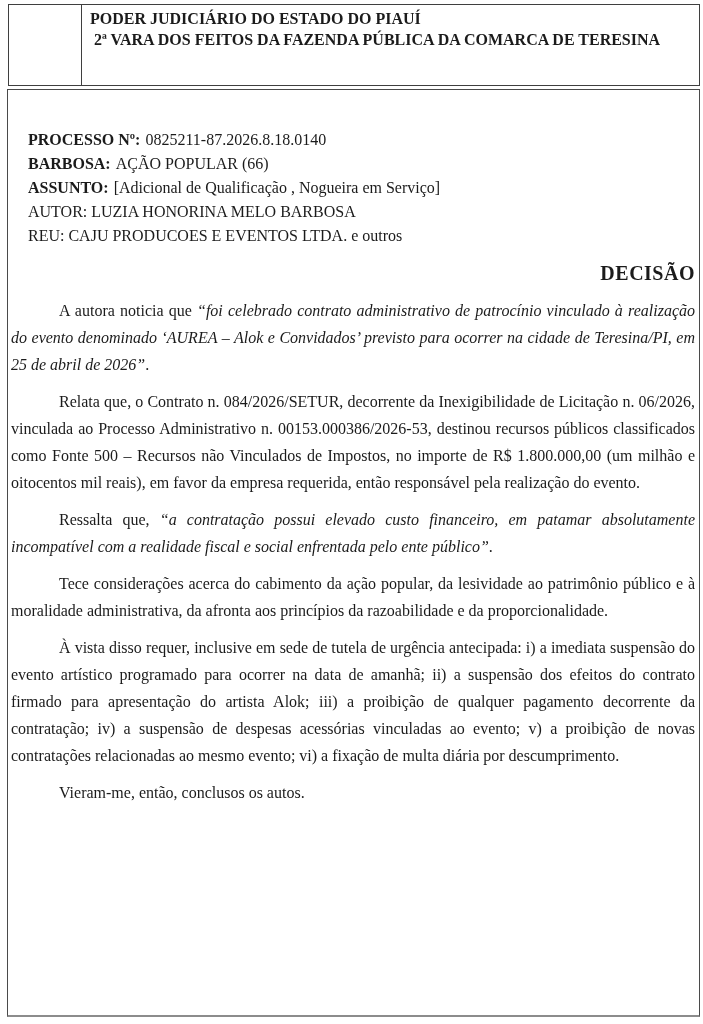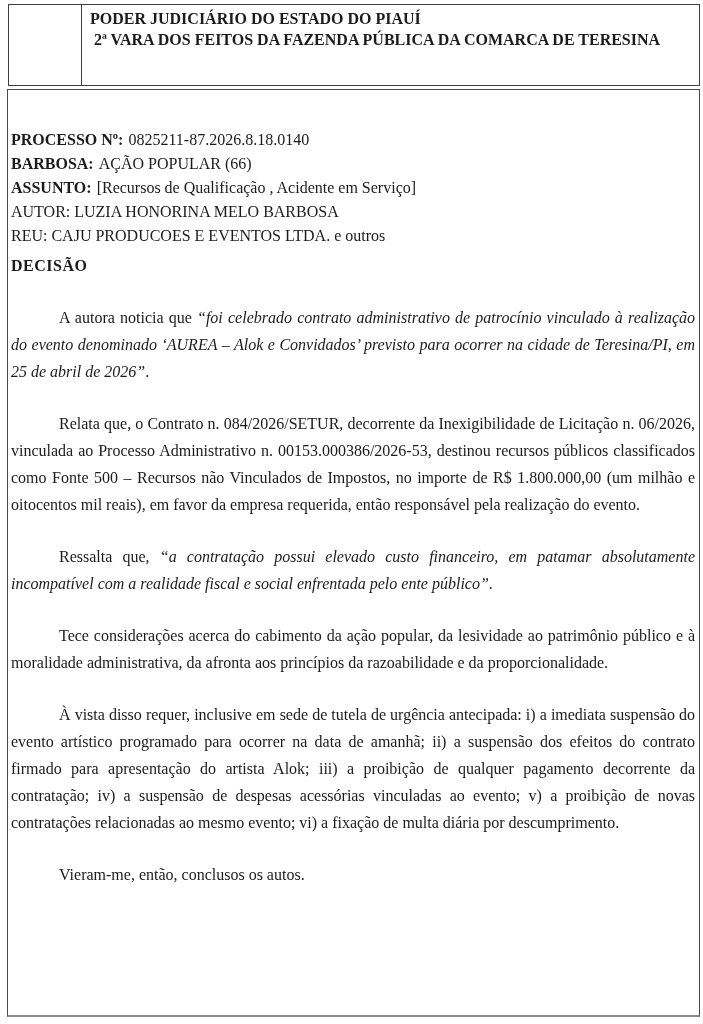--- a/index.html
+++ b/index.html
@@ -37,38 +37,38 @@
     position: absolute; left: 7px; top: 89px;
     width: 693px; height: 928px;
     border: 1px solid #4a4a4a;
     border-bottom-width: 2px;
     border-bottom-color: #8c8c8c;
     padding: 38px 4px 0 3px;
     background: #fff;
   }
 
   .case-info { font-size: 16px; line-height: 24px; }
-  .case-info .line { white-space: normal; }
+  .case-info .line { white-space: normal; margin-left: 17px; }
   .case-info .lbl { font-weight: bold; margin-right: 5px; }
 
   .decision-title {
-    margin-top: 4px;
-    text-align: left;
+    margin-top: 12px;
+    text-align: right;
     font-weight: bold;
-    font-size: 16px;
+    font-size: 20px;
     line-height: 27px;
     letter-spacing: 0.5px;
   }
 
   .para {
     font-size: 16px;
     line-height: 27px;
     text-align: justify;
     text-indent: 48px;
-    margin-top: 25px;
+    margin-top: 10px;
   }
   .para.first { margin-top: 36px; }
   .italic { font-style: italic; }
 </style>
 </head>
 <body>
 
 <div class="page">
 
   <div class="header-table">
@@ -82,21 +82,21 @@
   <div class="main-box">
 
     <div class="case-info">
       <div class="line">
         <span class="lbl">PROCESSO Nº:</span><span>0825211-87.2026.8.18.0140</span>
       </div>
       <div class="line">
         <span class="lbl">BARBOSA:</span><span>AÇÃO POPULAR (66)</span>
       </div>
       <div class="line">
-        <span class="lbl">ASSUNTO:</span><span>[Recursos de Qualificação , Acidente em Serviço]</span>
+        <span class="lbl">ASSUNTO:</span><span>[Adicional de Qualificação , Nogueira em Serviço]</span>
       </div>
       <div class="line">AUTOR: LUZIA HONORINA MELO BARBOSA</div>
       <div class="line">REU: CAJU PRODUCOES E EVENTOS LTDA. e outros</div>
     </div>
 
     <div class="decision-title">DECISÃO</div>
 
 
     <p class="para">
       <span>A autora noticia que </span><span class="italic">“foi celebrado contrato administrativo de patrocínio vinculado à realização do evento denominado ‘AUREA – Alok e Convidados’ previsto para ocorrer na cidade de Teresina/PI, em 25 de abril de 2026”</span><span>.</span>

